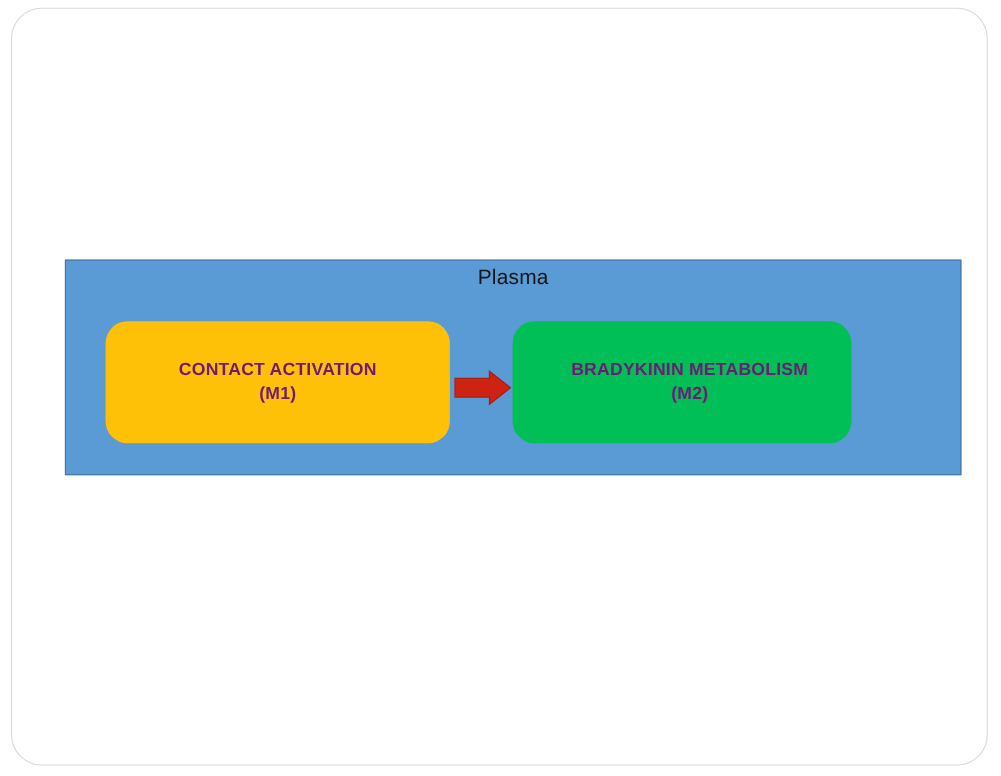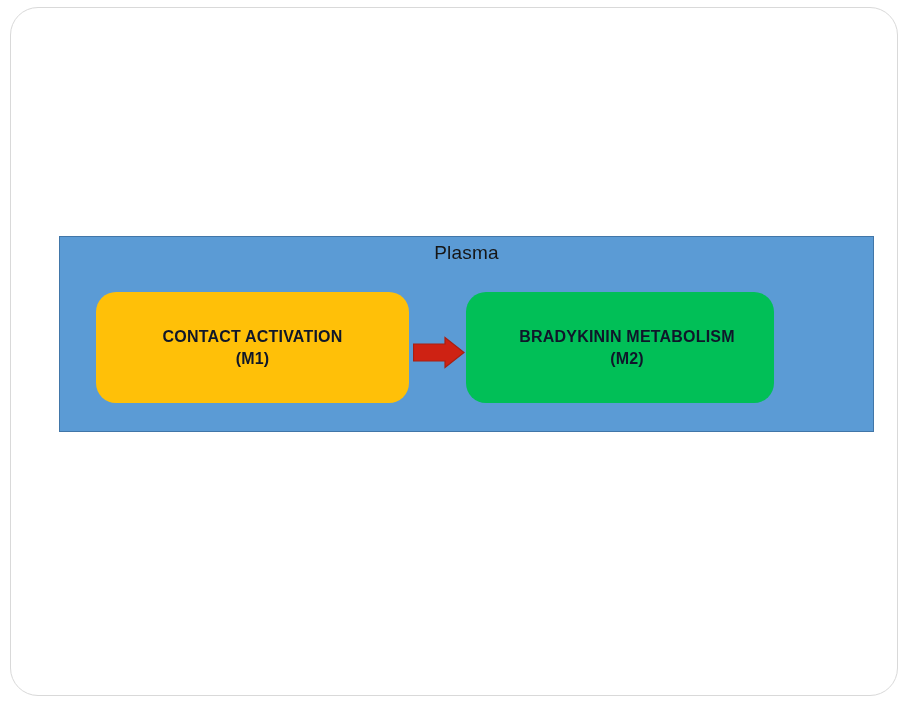--- a/index.html
+++ b/index.html
@@ -53,21 +53,21 @@
     height: 111px;
     border-radius: 20px;
     display: flex;
     flex-direction: column;
     align-items: center;
     justify-content: center;
     text-align: center;
     font-weight: 700;
     font-size: 16px;
     line-height: 22px;
-    color: #0f172a;
+    color: #701a75;
     letter-spacing: 0.2px;
     box-sizing: border-box;
     padding: 0 10px;
   }
   .node-m1 {
     left: 36px;
     width: 313px;
     background: #FFC008;
   }
   .node-m2 {

